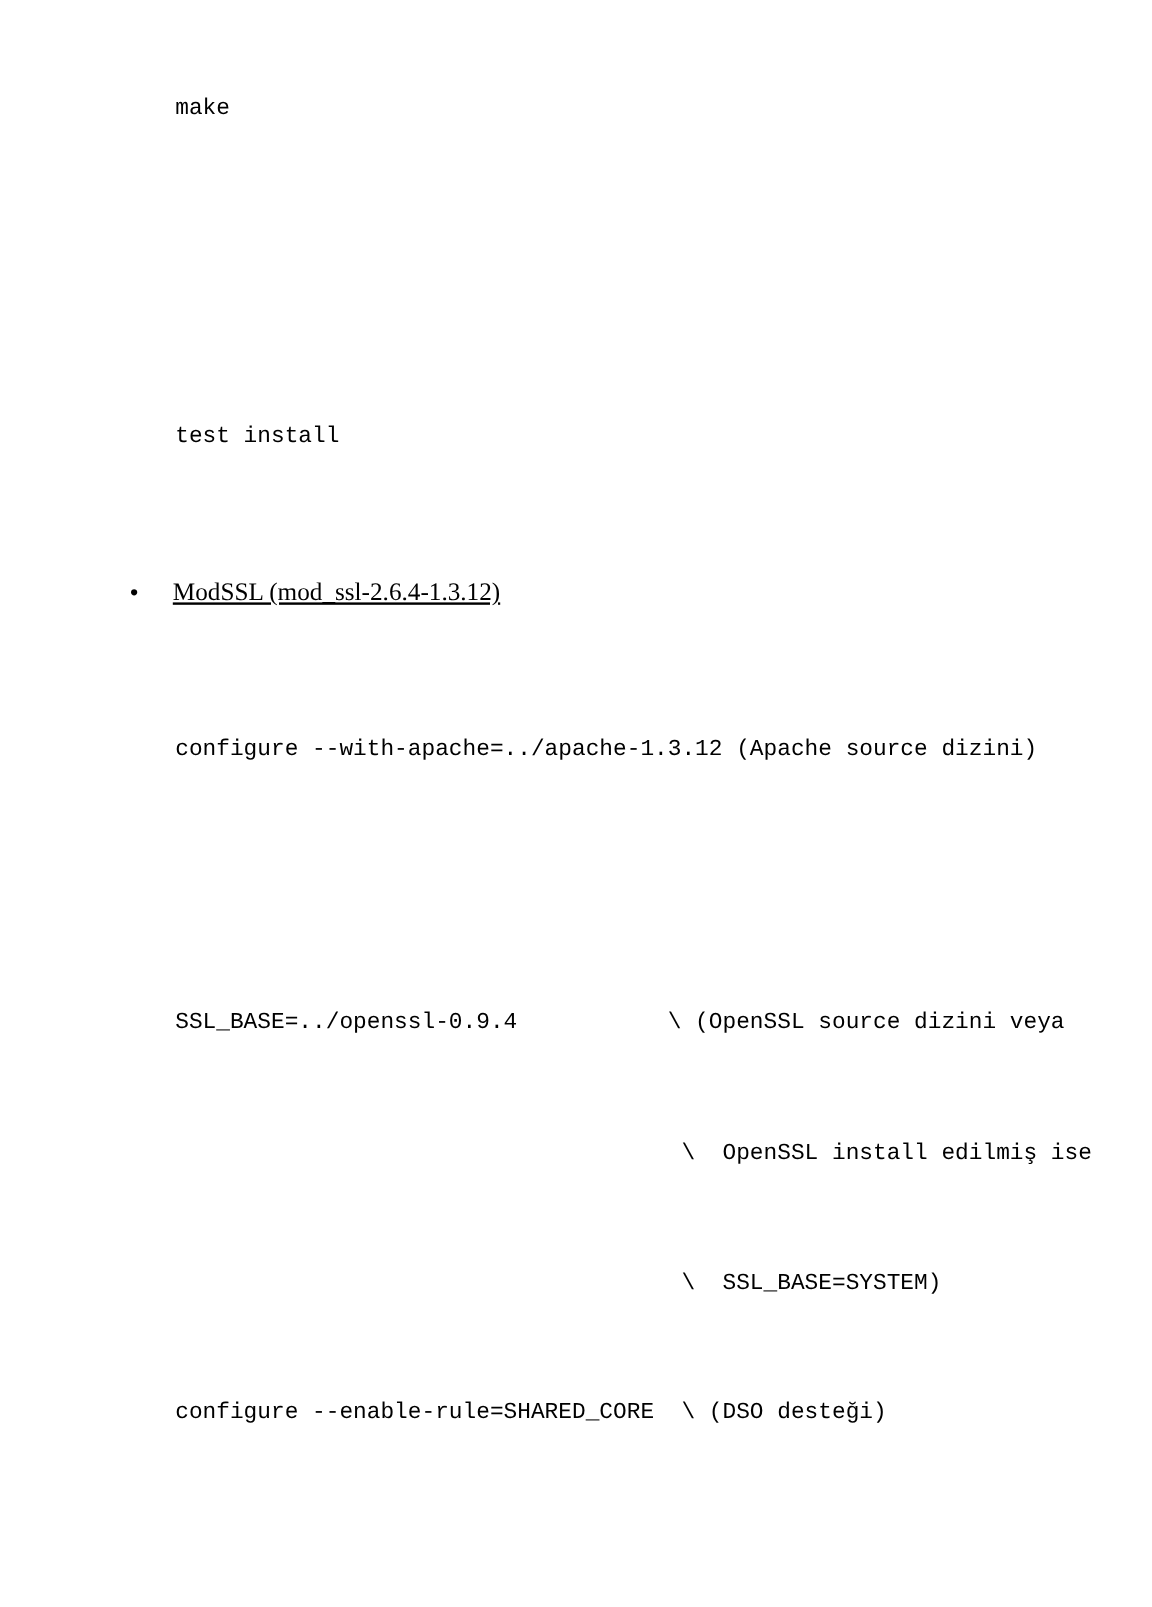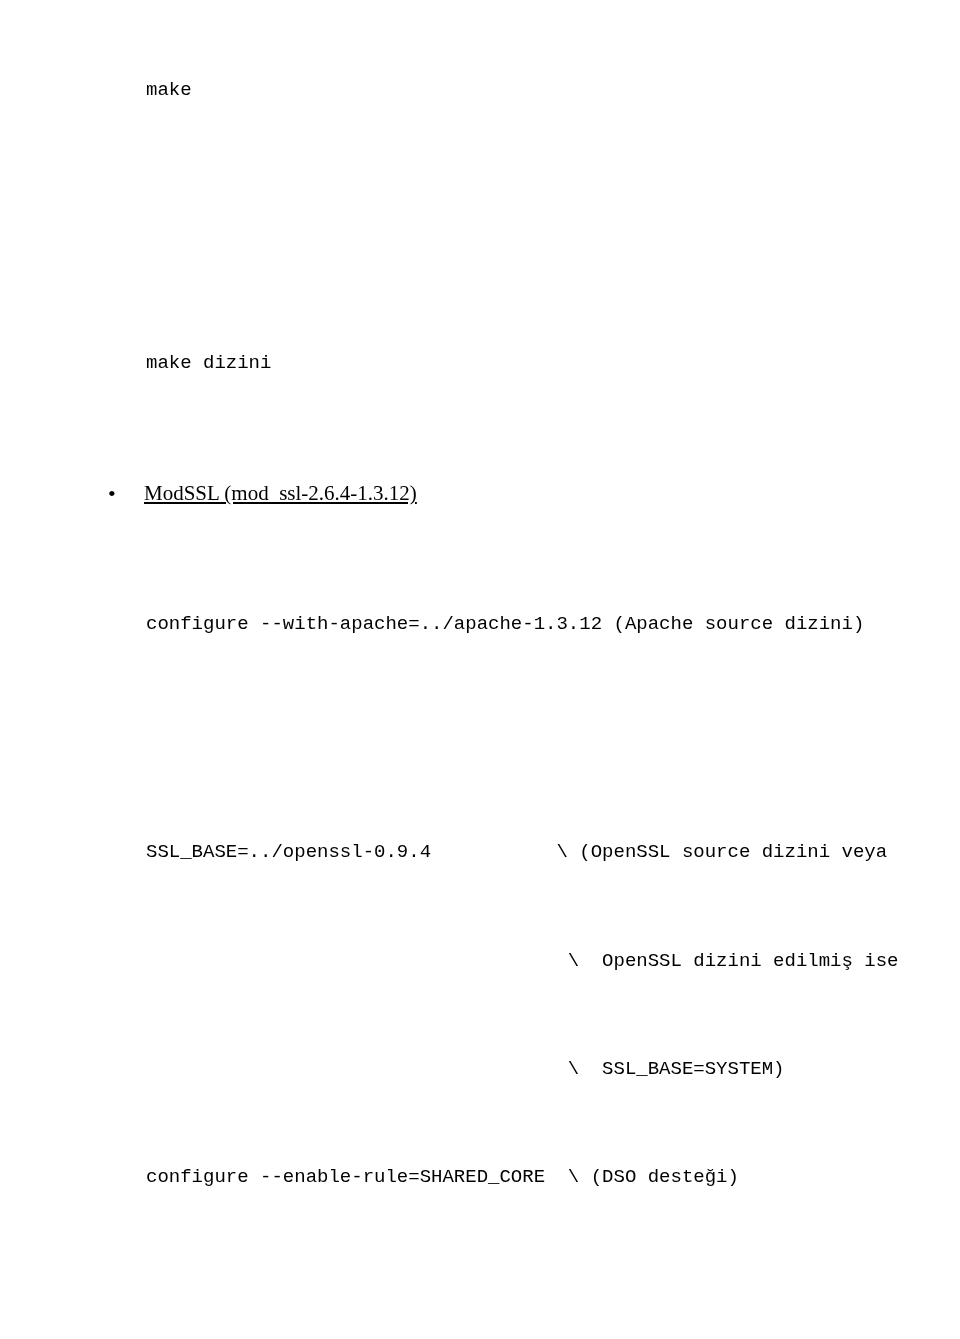--- a/index.html
+++ b/index.html
@@ -53,21 +53,21 @@
 </style>
 </head>
 <body>
 
 <div class="page">
 
   <div class="mono indent-mono">
     <div>make</div>
     <div class="gap-sm"></div>
     <div class="gap-sm"></div>
-    <div>make dizini</div>
+    <div>test install</div>
   </div>
 
   <div class="gap-md"></div>
 
   <ul class="bullets">
     <li><span>ModSSL (mod_ssl-2.6.4-1.3.12)</span></li>
   </ul>
 
   <div class="gap-md"></div>
 
@@ -75,21 +75,21 @@
     <div>configure --with-apache=../apache-1.3.12 (Apache source dizini)</div>
   </div>
 
   <div class="gap-md"></div>
 
 
   <div class="gap-md"></div>
 
   <div class="mono indent-mono">
     <div>SSL_BASE=../openssl-0.9.4           \ (OpenSSL source dizini veya</div>
-    <div>                                     \  OpenSSL dizini edilmiş ise</div>
+    <div>                                     \  OpenSSL install edilmiş ise</div>
     <div>                                     \  SSL_BASE=SYSTEM)</div>
     <div>configure --enable-rule=SHARED_CORE  \ (DSO desteği)</div>
     
     
     
   </div>
 
 </div>
 
 </body></html>

